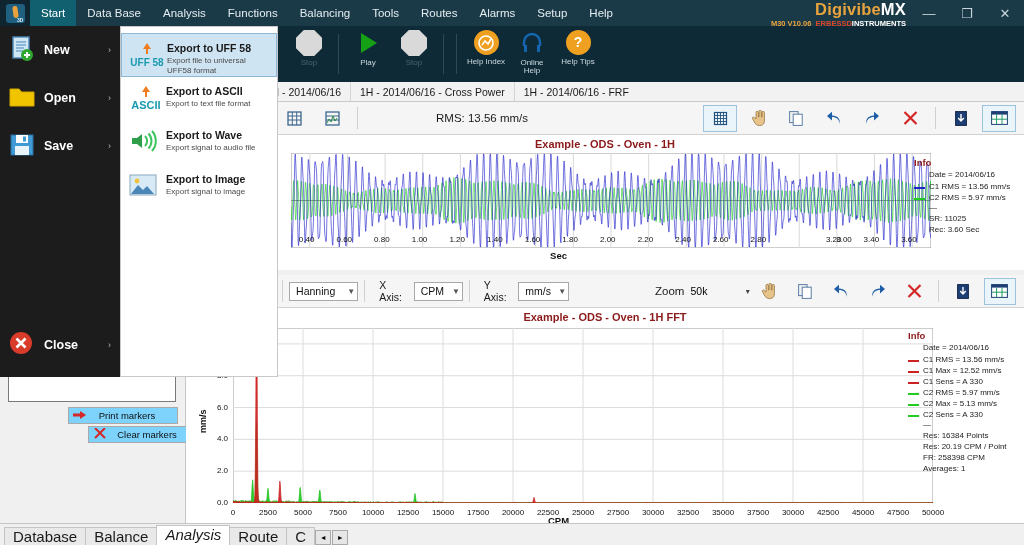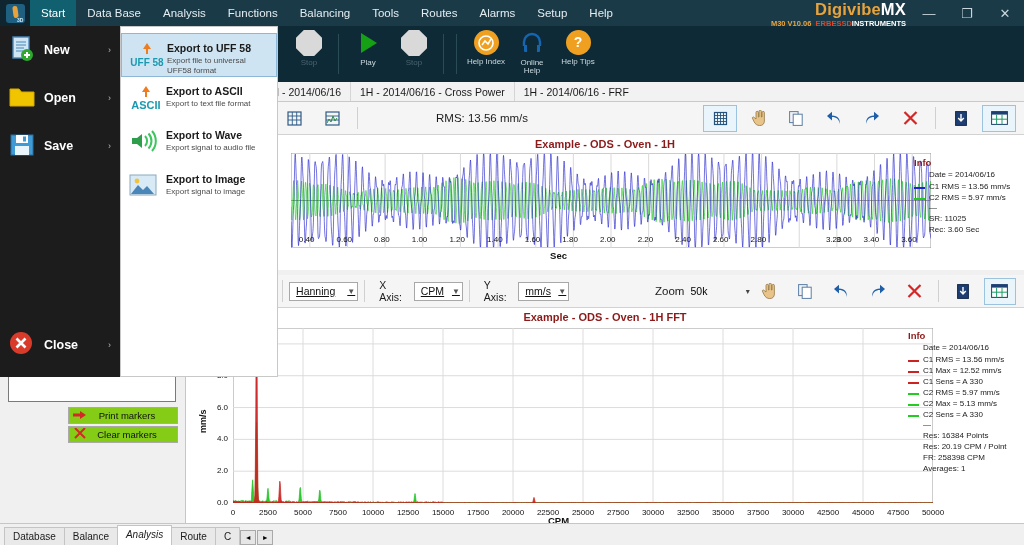--- a/index.html
+++ b/index.html
@@ -121,21 +121,21 @@
   .leftpanel {
     position: absolute; left: 0; top: 82px; width: 186px; height: 441px;
     background: #f0f0f0; border-right: 1px solid #c6c6c6;
   }
   .lp-box {
     position: absolute; left: 8px; top: 275px; width: 168px; height: 45px;
     background: #ffffff; border: 1px solid #7a7a7a;
   }
   .btn-marker {
     position: absolute; left: 68px; width: 110px; height: 17px;
-    background: #84cc16; border: 1px solid #a9a9a9;
+    background: #7dd3fc; border: 1px solid #a9a9a9;
     display: flex; align-items: center; font-size: 9.5px; color: #111;
   }
   .btn-marker .bm-ico { width: 22px; text-align: center; }
   .btn-marker .bm-lbl { flex: 1; text-align: center; padding-right: 14px;}
 
   
   .doctabs {
     position: absolute; left: 186px; top: 82px; width: 838px; height: 20px;
     background: #f2f2f2; border-bottom: 1px solid #c9c9c9;
     display: flex; align-items: center; font-size: 10.5px; color: #1a1a1a;
@@ -160,21 +160,21 @@
   .ctb-btn {
     width: 34px; height: 27px; display: flex; align-items: center;
     justify-content: center; margin: 0 2px; border: 1px solid transparent;
   }
   .ctb-btn.framed { border: 1px solid #9cc3dd; background: #eaf4fb; }
   .ctb-sep { width: 1px; height: 22px; background: #d0d0d0; margin: 0 6px; }
   .ctb-text { font-size: 11.5px; color: #1a1a1a; }
   .sel {
     height: 19px; border: 1px solid #a8a8a8; background: #ffffff;
     display: inline-flex; align-items: center; padding: 0 2px 0 6px;
-    font-size: 10.5px; color: #111; text-decoration: underline;
+    font-size: 10.5px; color: #111;
   }
   .sel .cv { margin-left: 7px; color: #555; font-size: 8px; }
   .lbl-inline { font-size: 10.5px; color: #1a1a1a; margin: 0 4px 0 8px; }
 
   
   .chart-panel { position: absolute; left: 186px; width: 838px; background: #ffffff; }
   .chart-title {
     text-align: center; color: #8b1a1a; font-size: 11px; font-weight: bold;
     padding-top: 3px;
   }
@@ -196,21 +196,21 @@
   }
   .tick { position: absolute; font-size: 8px; color: #111; white-space: nowrap; }
 
   
   .bottombar {
     position: absolute; left: 0; bottom: 0; width: 1024px; height: 22px;
     background: #f0f0f0; border-top: 1px solid #c6c6c6;
     display: flex; align-items: flex-end;
   }
   .btab {
-    padding: 2px 8px; font-size: 10px; color: #1a1a1a;
+    padding: 2px 8px; font-size: 15px; color: #1a1a1a;
     border: 1px solid #c4c4c4; border-bottom: none; background: #e9e9e9;
     margin-right: -1px; height: 18px; line-height: 14px;
   }
   .btab.active { background: #ffffff; font-style: italic; height: 20px; }
   .btab-nav {
     width: 16px; height: 15px; border: 1px solid #a9a9a9; background: #e6e6e6;
     display: flex; align-items: center; justify-content: center; font-size: 7px;
     margin-left: 1px;
   }
 </style>
@@ -302,21 +302,21 @@
   <div class="leftpanel">
     <div class="lp-box"></div>
     <div class="btn-marker" style="top:325px;">
       <span class="bm-ico">
         <svg width="14" height="10" viewBox="0 0 14 10">
             <path d="M0 3.5h7V1l6 4-6 4V6.5H0z" fill="#d42828"></path>
           </svg>
       </span>
       <span class="bm-lbl">Print markers</span>
     </div>
-    <div class="btn-marker" style="top:344px;">
+    <div class="btn-marker" style="top:344px;margin-left:20px;">
       <span class="bm-ico">
         <svg width="12" height="11" viewBox="0 0 12 11">
             <path d="M1 0 L11 10 M11 0 L1 10" stroke="#d42828" stroke-width="2" fill="none"></path>
           </svg>
       </span>
       <span class="bm-lbl">Clear markers</span>
     </div>
   </div>
 
   <div class="doctabs">

